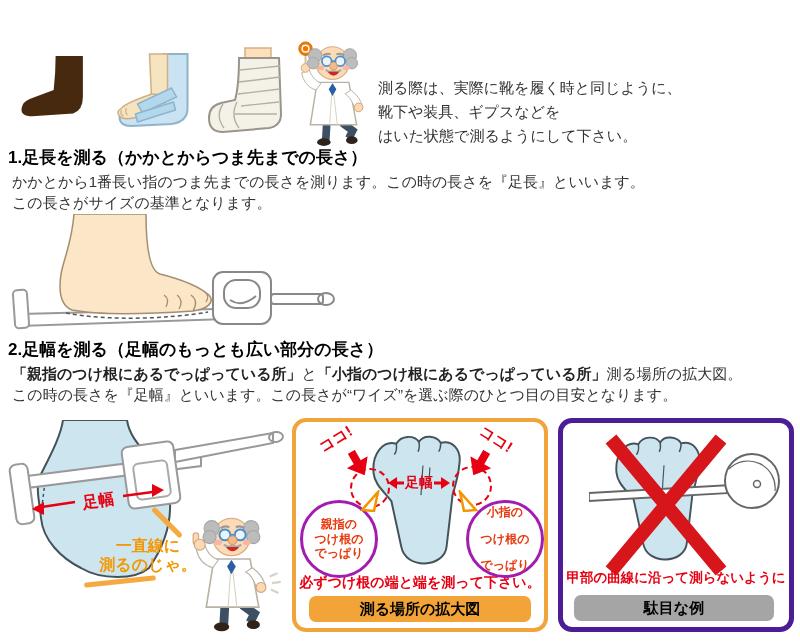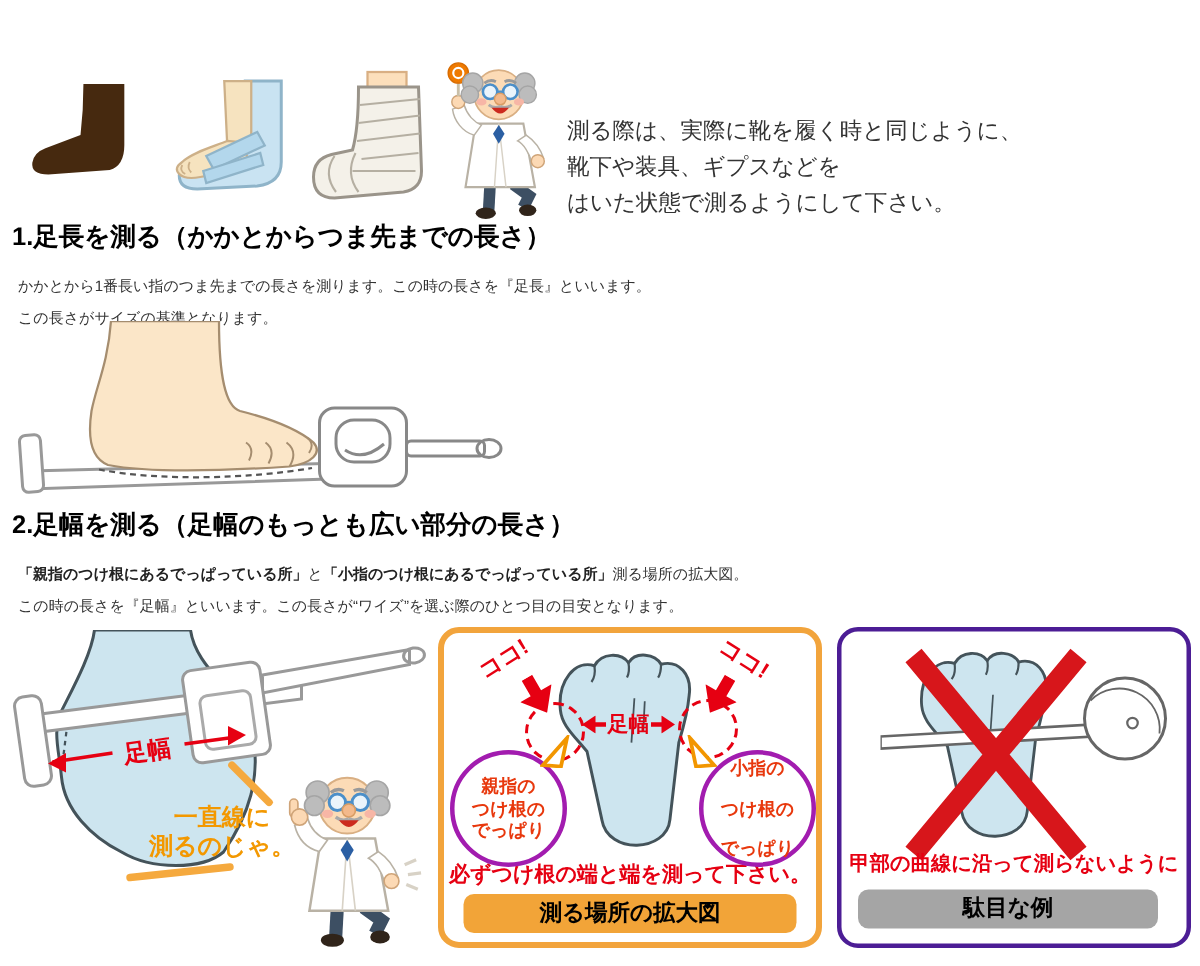--- a/index.html
+++ b/index.html
@@ -7,29 +7,29 @@
         font-family:"Liberation Sans","DejaVu Sans",sans-serif;color:#333;}
   .abs{position:absolute;}
   
   .title{left:8px;top:3px;display:flex;align-items:baseline;gap:8px;color:#e60012;font-weight:bold;white-space:nowrap;}
   .title-prefix{font-size:20px;}
   .title-main{font-size:28px;}
   
   .intro{left:378px;top:52px;font-size:15px;line-height:24px;color:#333;white-space:nowrap;margin-top:24px;}
   
   .sec-h{font-size:17px;font-weight:bold;color:#000;white-space:nowrap;}
-  .sec-b{font-size:10px;line-height:21px;color:#333;white-space:nowrap;margin-top:10px;}
+  .sec-b{font-size:15px;line-height:21px;color:#333;white-space:nowrap;}
   .sec-b b{color:#222;}
   .speech{left:86px;top:536px;width:124px;text-align:center;color:#f39800;font-weight:bold;
           font-size:16px;line-height:19px;white-space:nowrap;}
   .emph{background:#f5a93e;height:5px;border-radius:3px;}
   
   .panel{position:absolute;background:#fff;border-radius:14px;box-sizing:border-box;}
   .panel.orange{border:4px solid #f2a43c;}
-  .panel.gray{border:3px solid #4c1d95;}
+  .panel.gray{border:5px solid #4c1d95;}
   .banner{position:absolute;border-radius:7px;color:#000000;font-weight:bold;font-size:15px;
           text-align:center;height:26px;line-height:26px;white-space:nowrap;}
   .banner.orange{background:#f2a438;}
   .banner.gray{background:#a5a5a5;}
   .warn{position:absolute;width:100%;text-align:center;color:#e60012;font-weight:bold;
         font-size:14px;white-space:nowrap;}
   .koko{position:absolute;color:#e60012;font-weight:bold;font-size:15px;white-space:nowrap;}
   .dashc{position:absolute;border:2px dashed #e60012;border-radius:50%;width:36px;height:36px;}
   .wrow{position:absolute;display:flex;align-items:center;gap:1px;color:#e60012;
         font-weight:bold;font-size:14px;white-space:nowrap;}

